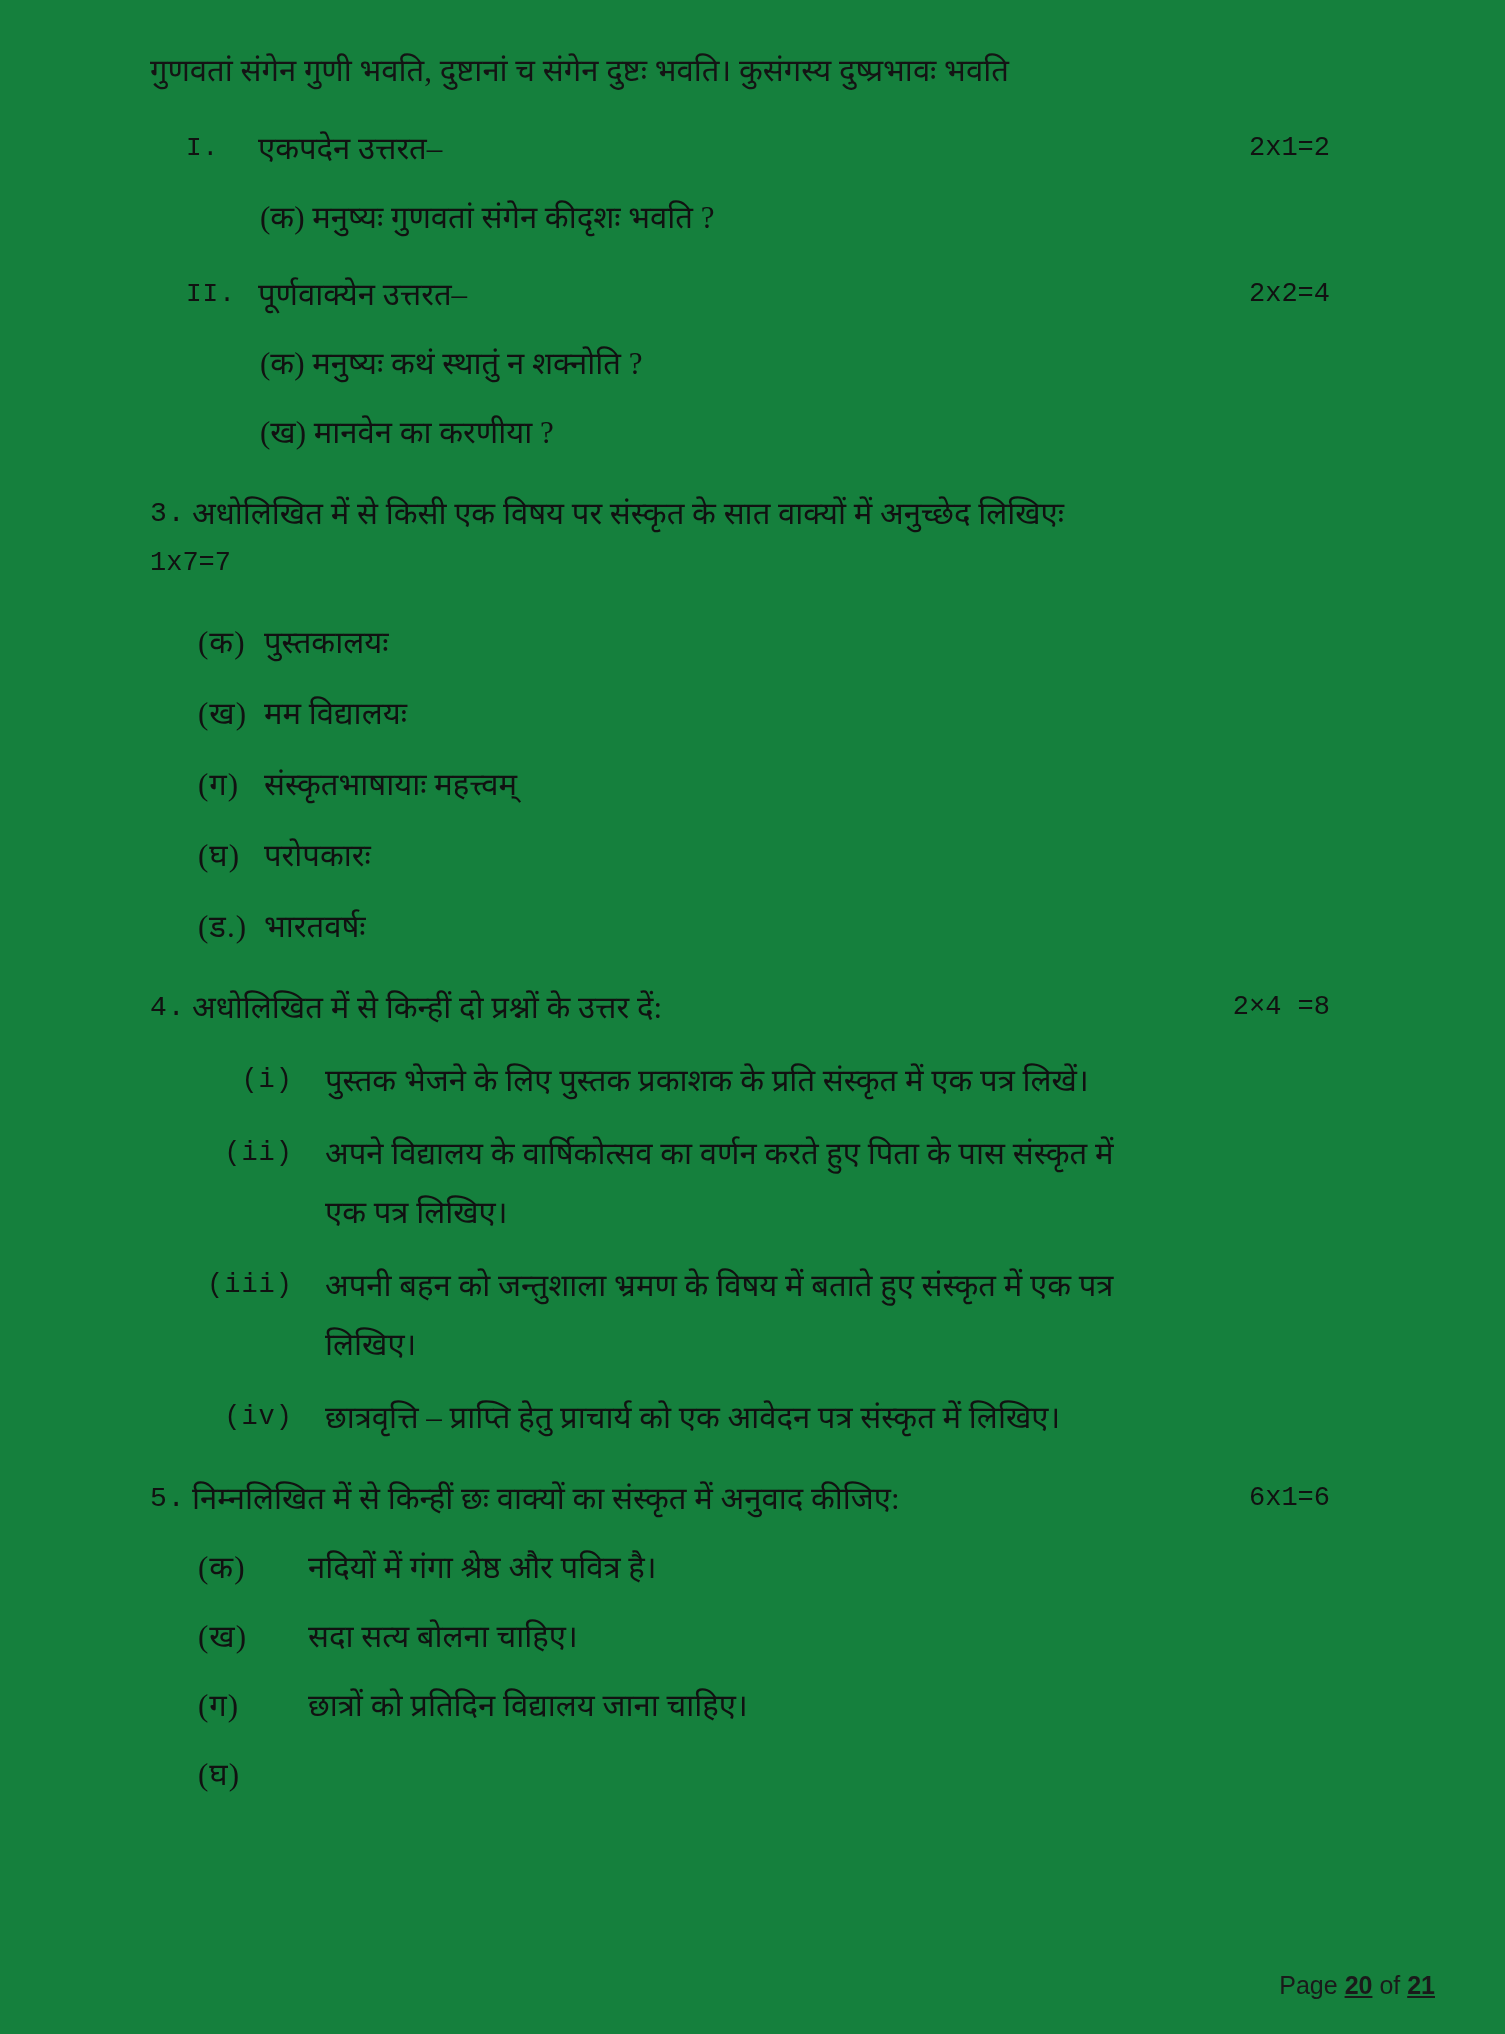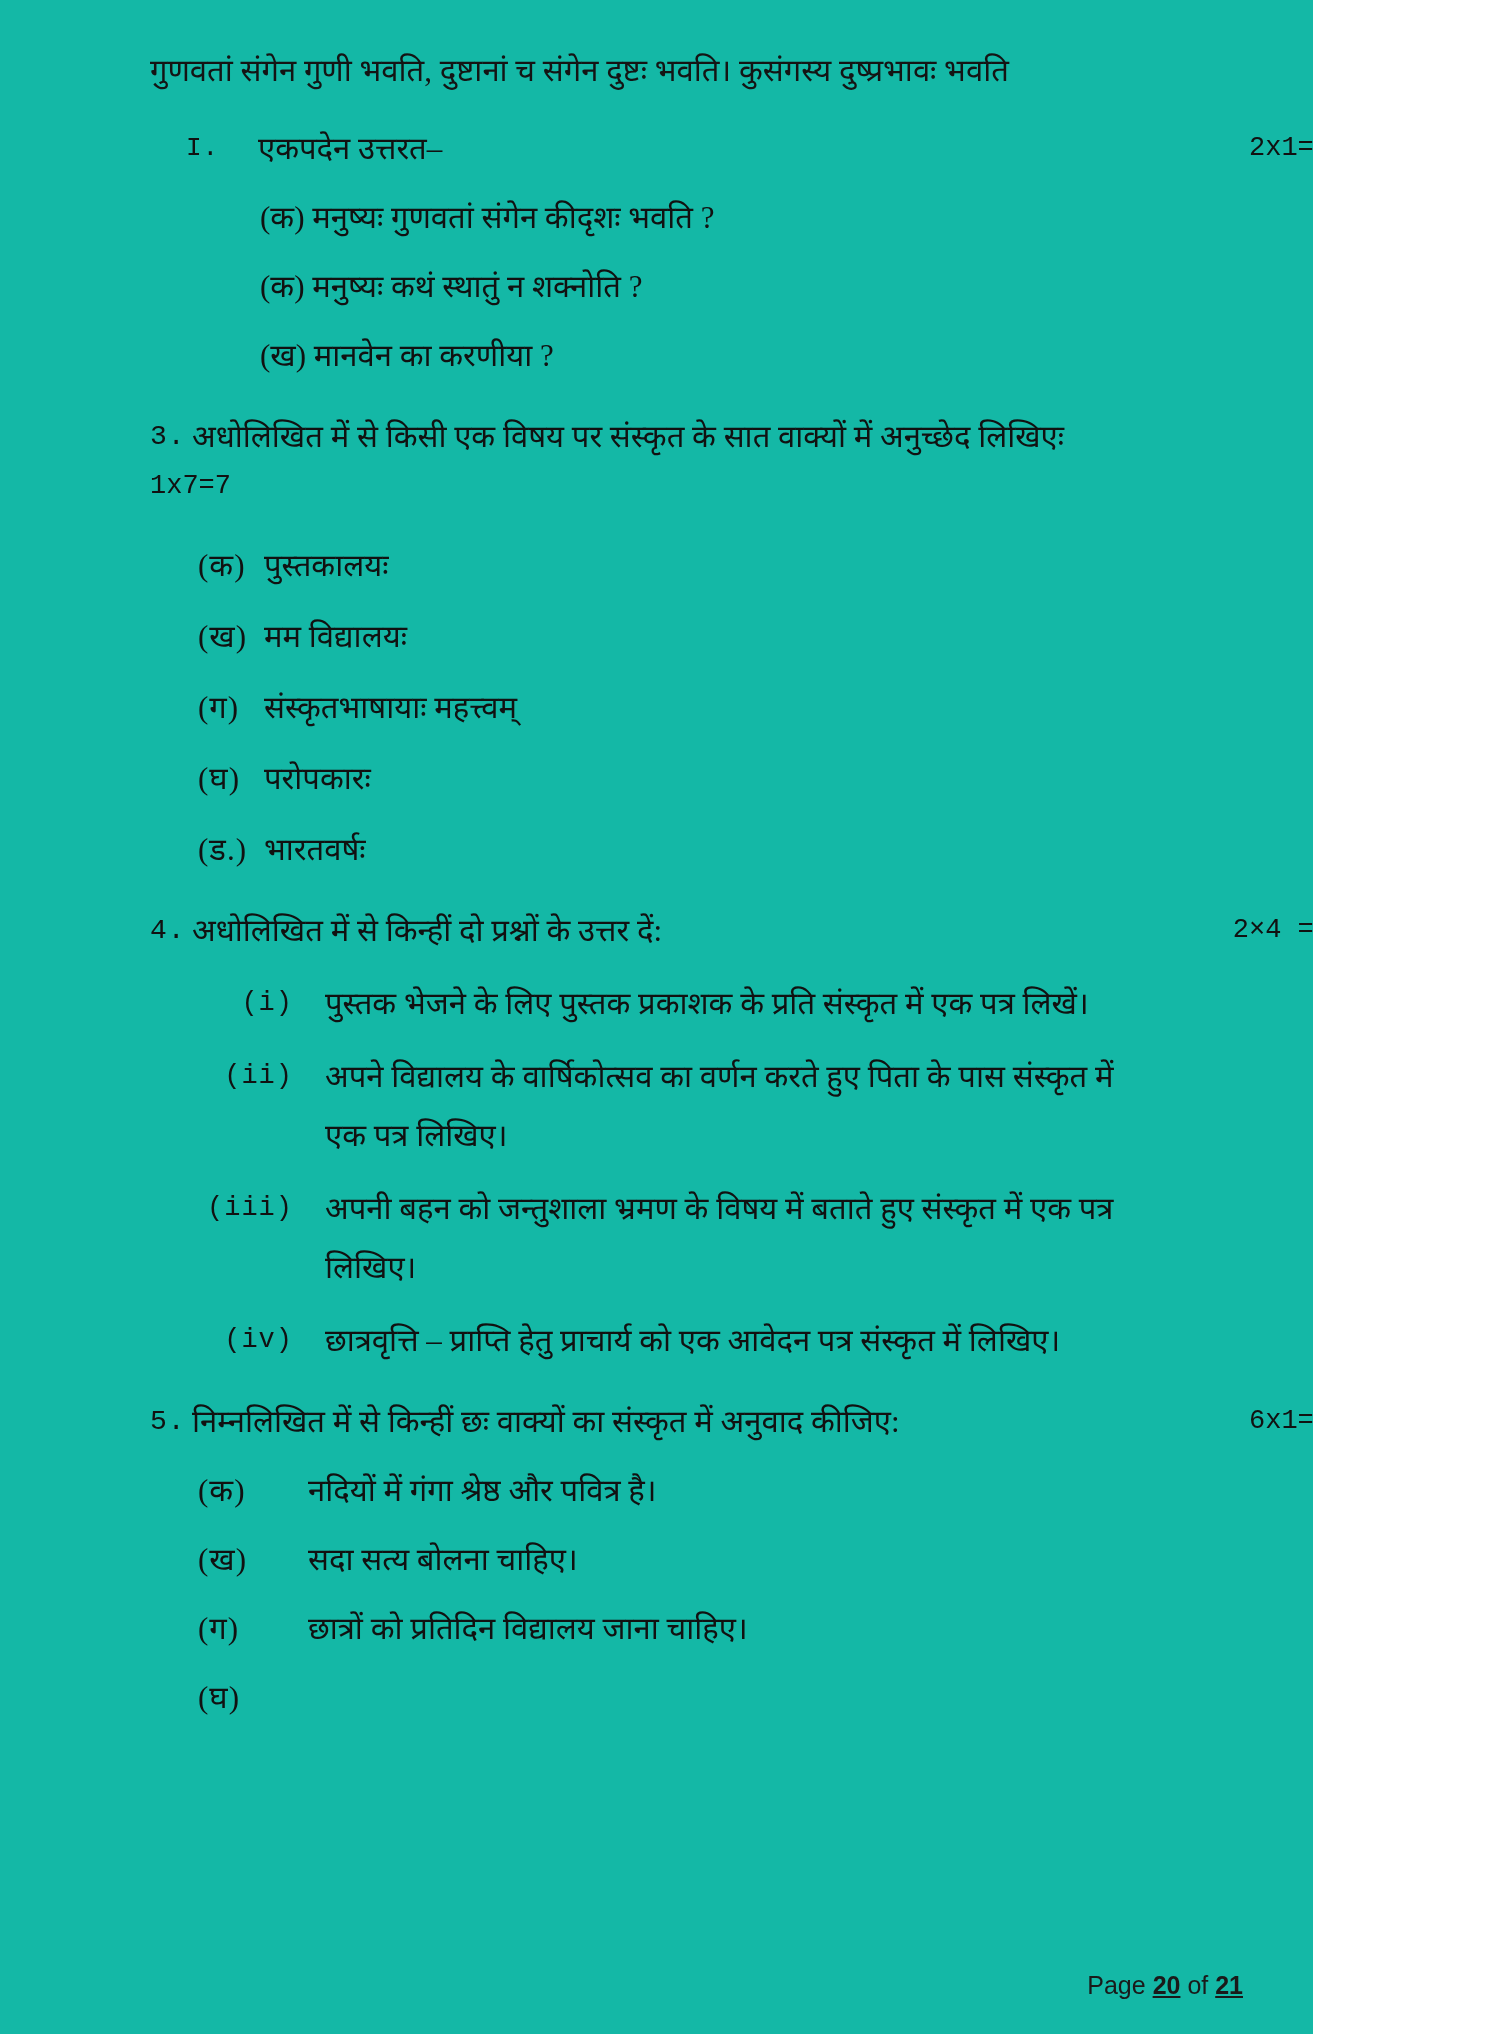--- a/index.html
+++ b/index.html
@@ -7,23 +7,23 @@
     margin: 0;
     padding: 0;
     background: #ffffff;
   }
   body {
     font-family: "Liberation Serif", "DejaVu Serif", serif;
     color: #111111;
   }
   .page {
     position: relative;
-    width: 1313px;
+    width: 1505px;
     height: 2034px;
-    background: #14b8a6;
+    background: #15803d;
     box-sizing: border-box;
     overflow: hidden;
   }
   .content {
     position: absolute;
     left: 150px;
     top: 42px;
     width: 1180px;
   }
 
@@ -156,20 +156,25 @@
 
     <div class="row sec-row">
       <span class="marker">I.</span>
       <span class="body">एकपदेन उत्तरत–</span>
       <span class="marks">2x1=2</span>
     </div>
     <div class="row sub-row">
       <span class="body">(क) मनुष्यः गुणवतां संगेन कीदृशः भवति ?</span>
     </div>
 
+    <div class="row sec-row">
+      <span class="marker">II.</span>
+      <span class="body">पूर्णवाक्येन उत्तरत–</span>
+      <span class="marks">2x2=4</span>
+    </div>
     <div class="row sub-row">
       <span class="body">(क) मनुष्यः कथं स्थातुं न शक्नोति ?</span>
     </div>
     <div class="row sub-row">
       <span class="body">(ख) मानवेन का करणीया ?</span>
     </div>
 
     <div class="row q-row">
       <span class="marker">3.</span>
       <span class="body">अधोलिखित में से किसी एक विषय पर संस्कृत के सात वाक्यों में अनुच्छेद लिखिएः</span>

